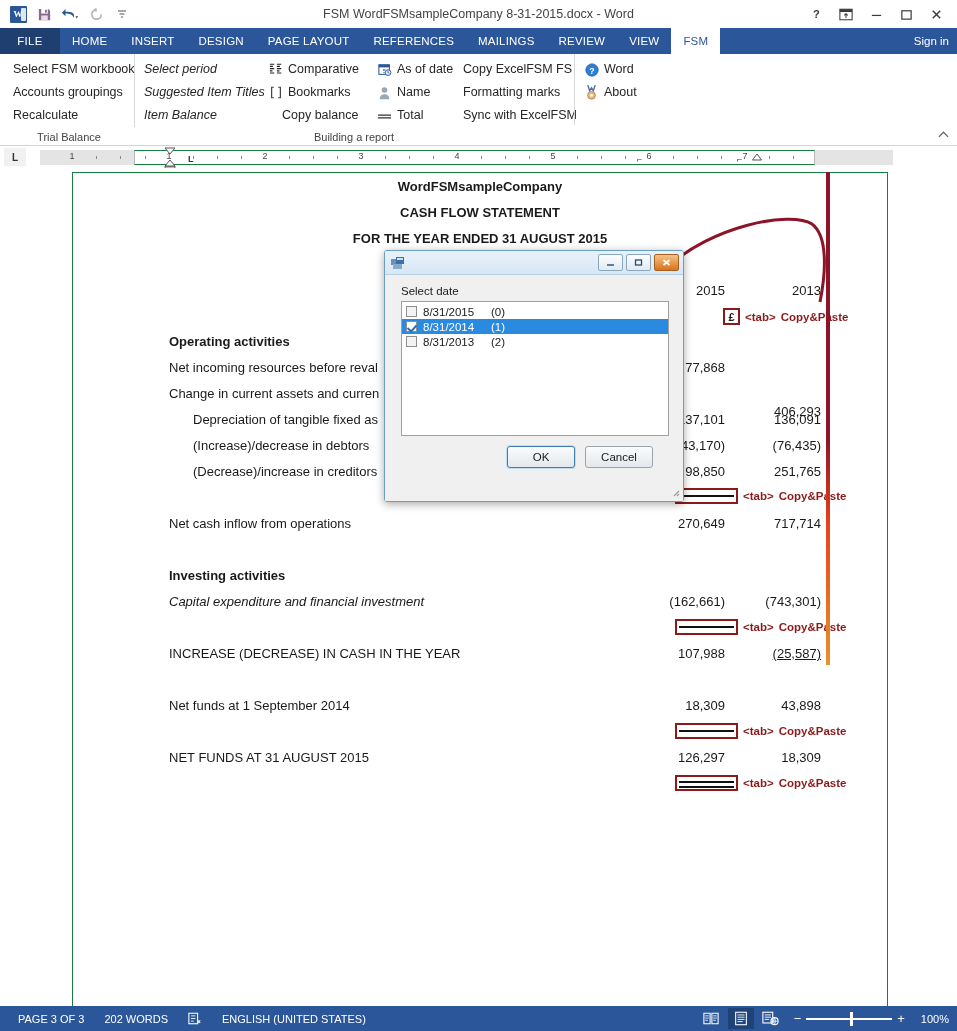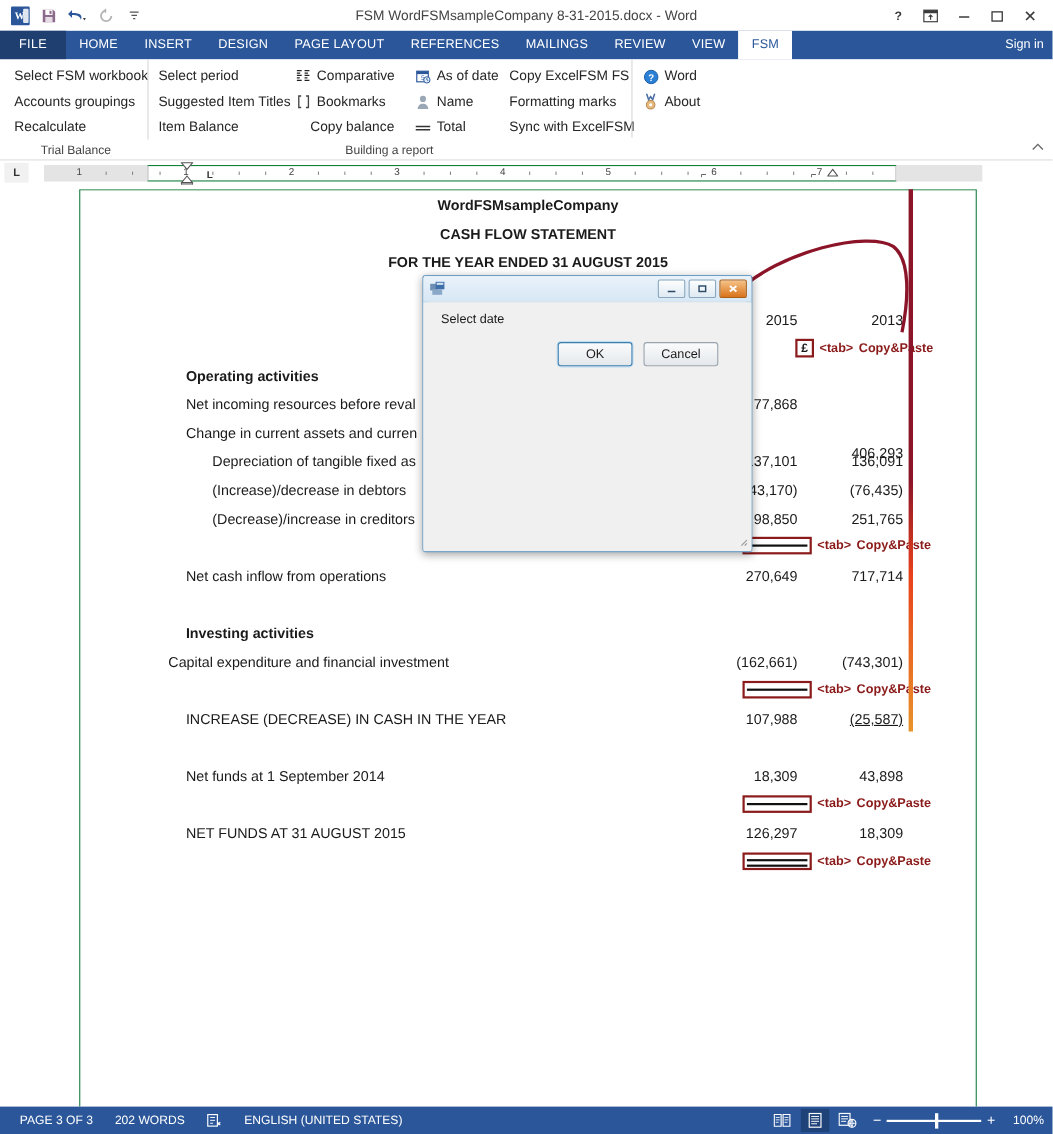--- a/index.html
+++ b/index.html
@@ -337,21 +337,21 @@
         <div class="ritem">
           <span class="ilbl">Recalculate</span>
         </div>
       </div>
     </div>
     <div class="gname">Trial Balance</div>
   </div>
 
   <div class="rgroup" style="width:440px;">
     <div class="gbody">
-      <div class="rcol" style="width:124px;">
+      <div class="rcol" style="width:124px;font-style:italic;">
         <div class="ritem">
           <span class="ilbl">Select period</span>
         </div>
         <div class="ritem">
           <span class="ilbl">Suggested Item Titles</span>
         </div>
         <div class="ritem">
           <span class="ilbl">Item Balance</span>
         </div>
       </div>
@@ -597,21 +597,21 @@
         <span class="cp-txt">&lt;tab&gt;</span>
         <span class="cp-txt">Copy&amp;Paste</span>
       </div>
 
       <div class="line" style="left:96px; top:343px;">Net cash inflow from operations</div>
       <div class="num-2015" style="left:566px; top:343px;">270,649</div>
       <div class="num-2013" style="left:662px; top:343px;">717,714</div>
 
       <div class="line b" style="left:96px; top:395px;">Investing activities</div>
 
-      <div class="line" style="left:80px; top:421px;">Capital expenditure and financial investment</div>
+      <div class="line" style="left:96px; top:421px;font-style:italic;">Capital expenditure and financial investment</div>
       <div class="num-2015" style="left:566px; top:421px;">(162,661)</div>
       <div class="num-2013" style="left:662px; top:421px;">(743,301)</div>
 
       <div class="cp-marker" style="left:602px; top:446px;">
         <div class="cp-box bar">
             <div class="inner1"></div>
           </div>
         <span class="cp-txt">&lt;tab&gt;</span>
         <span class="cp-txt">Copy&amp;Paste</span>
       </div>
@@ -680,20 +680,37 @@
       <div class="dlg-btn close">
         <svg width="11" height="9" viewBox="0 0 11 9">
             <path d="M2.5 2 L8.5 7 M8.5 2 L2.5 7" stroke="#fff" stroke-width="1.7"></path>
           </svg>
       </div>
     </div>
   </div>
 
   <div class="dlg-body">
     <div class="dlg-label">Select date</div>
+    <div class="dlg-list">
+      <div class="dlg-row">
+        <div class="dlg-cb"></div>
+        <span class="dr-txt dr-date">8/31/2015</span>
+        <span class="dr-txt">(0)</span>
+      </div>
+      <div class="dlg-row sel">
+        <div class="dlg-cb checked"></div>
+        <span class="dr-txt dr-date">8/31/2014</span>
+        <span class="dr-txt">(1)</span>
+      </div>
+      <div class="dlg-row">
+        <div class="dlg-cb"></div>
+        <span class="dr-txt dr-date">8/31/2013</span>
+        <span class="dr-txt">(2)</span>
+      </div>
+    </div>
     <div class="dlg-foot">
       <div class="dlg-ok">OK</div>
       <div class="dlg-cancel">Cancel</div>
     </div>
     <div class="dlg-grip">
       <svg width="9" height="9" viewBox="0 0 9 9">
           <path d="M8 3 L3 8 M8 6 L6 8" stroke="#9a9a9a" stroke-width="1.1"></path>
         </svg>
     </div>
   </div>

